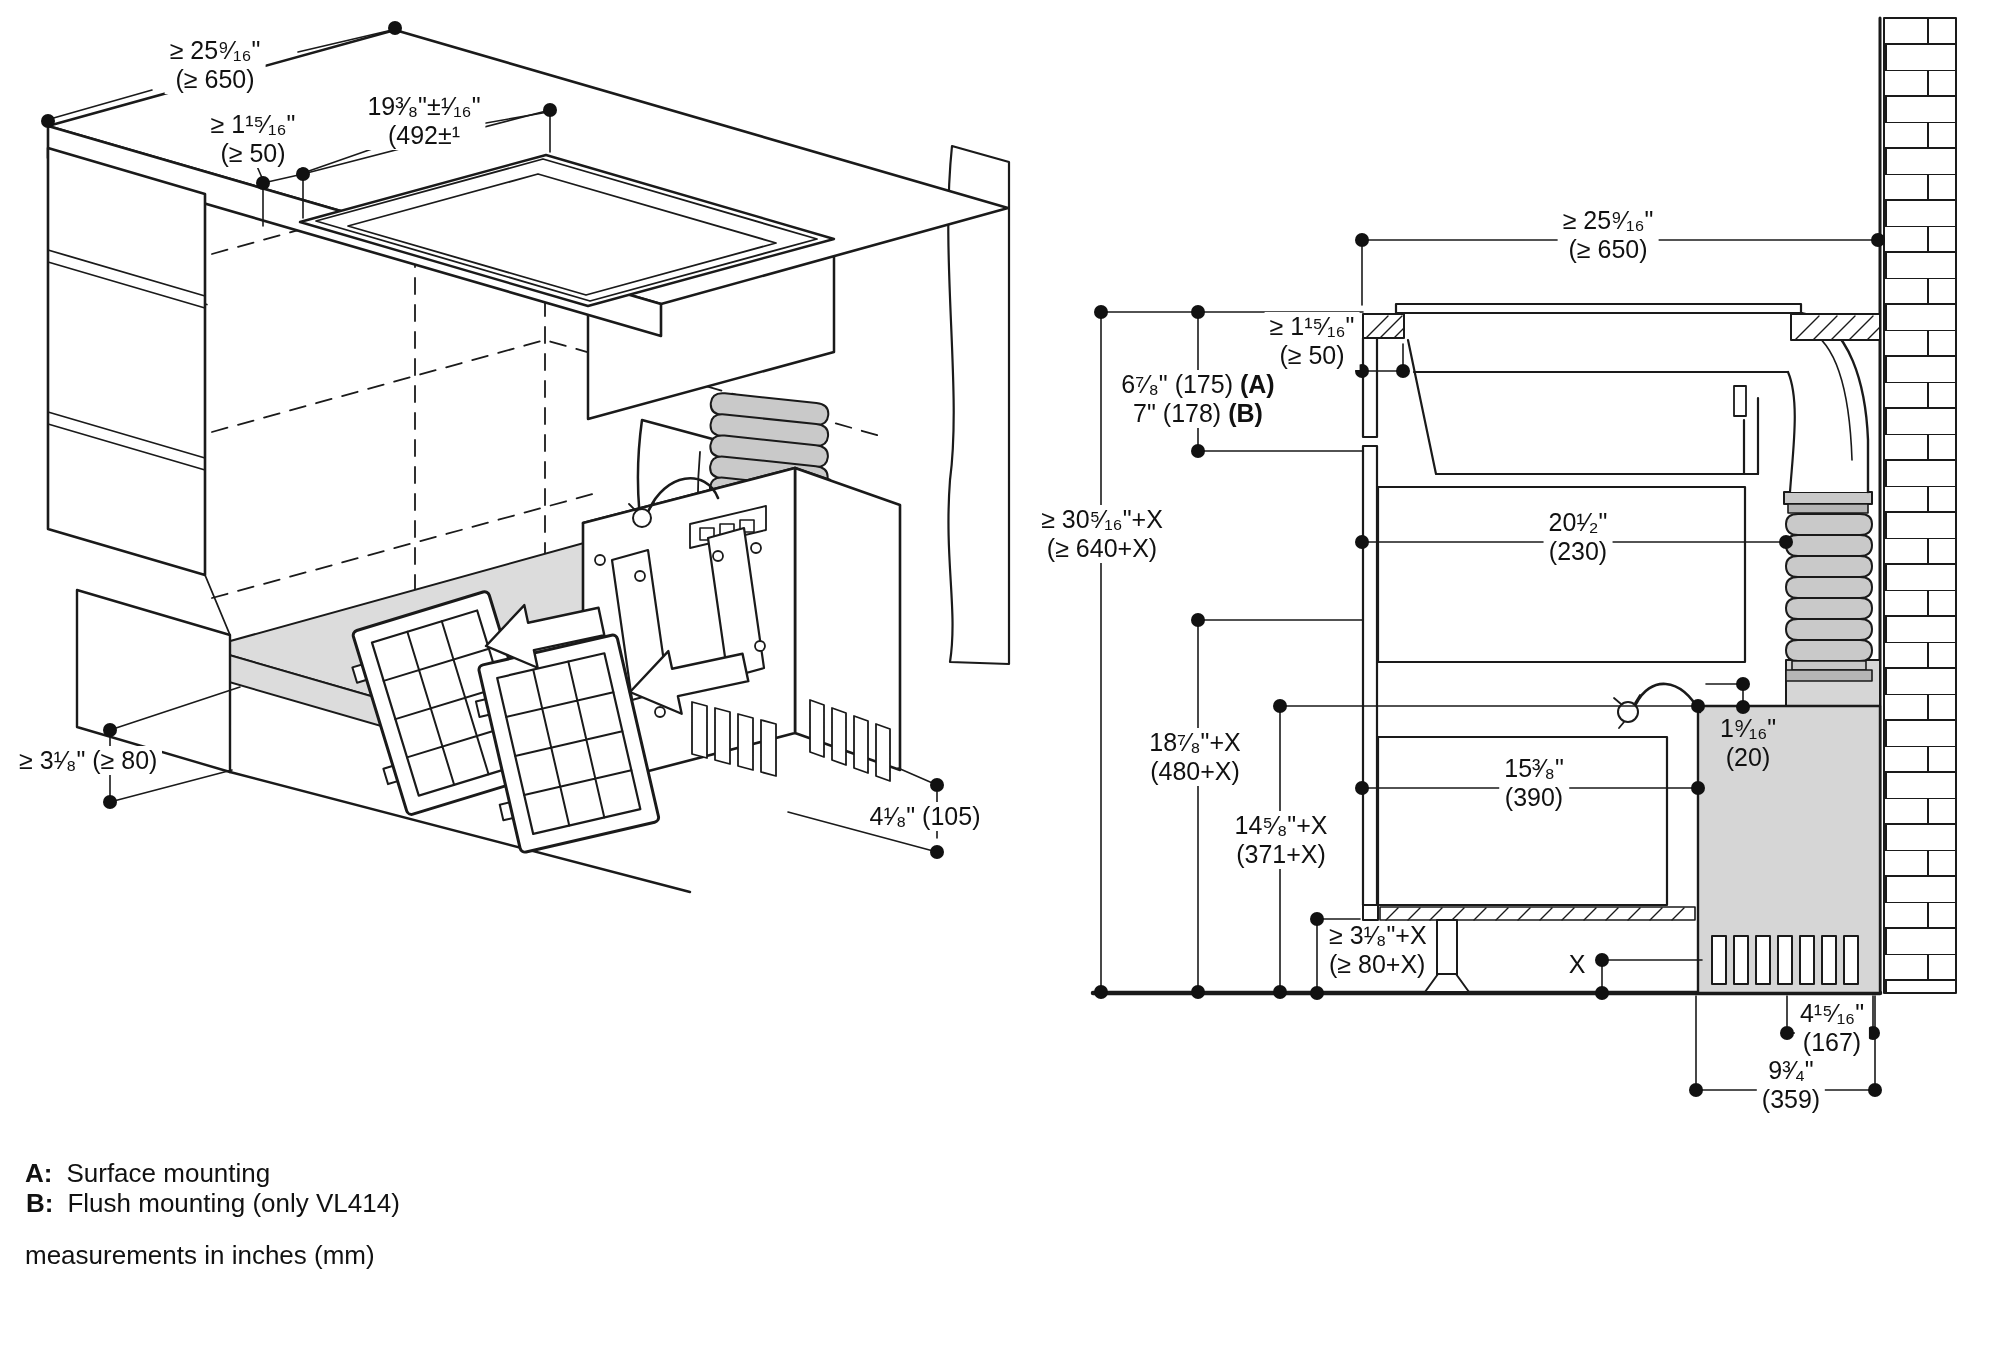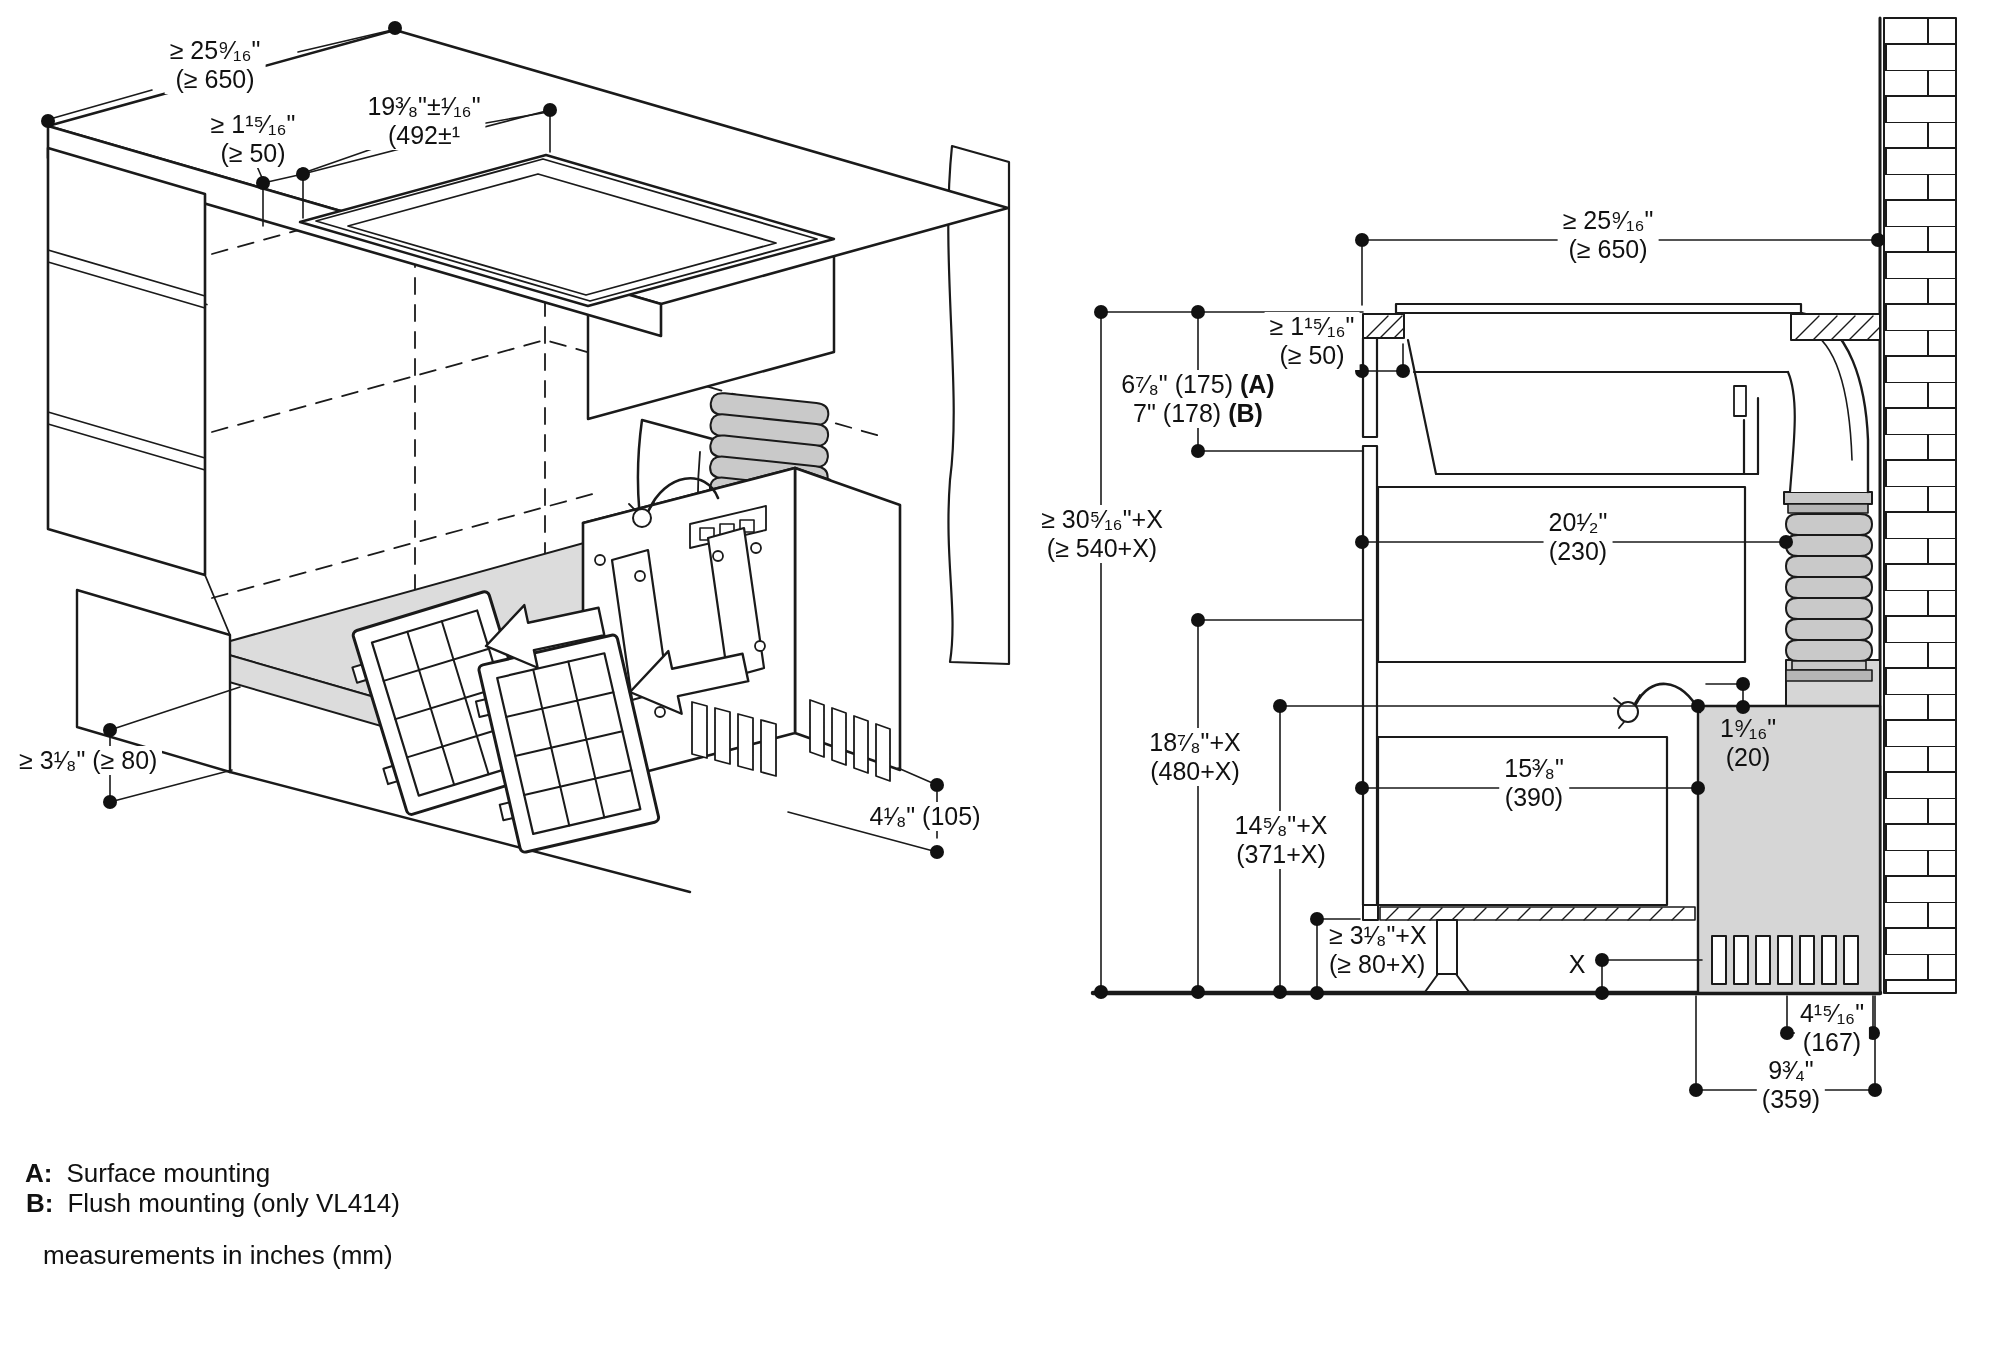--- a/index.html
+++ b/index.html
@@ -316,21 +316,21 @@
   <div class="dl" style="left:1312px;top:312px;">
     <div>≥ 1¹⁵⁄₁₆"</div>
     <div>(≥ 50)</div>
   </div>
   <div class="dl" style="left:1198px;top:370px;">
     <div><span>6⁷⁄₈" (175) </span><b>(A)</b></div>
     <div><span>7" (178) </span><b>(B)</b></div>
   </div>
   <div class="dl" style="left:1102px;top:505px;">
     <div>≥ 30⁵⁄₁₆"+X</div>
-    <div>(≥ 540+X)</div>
+    <div>(≥ 640+X)</div>
   </div>
   <div class="dl" style="left:1578px;top:508px;">
     <div>20¹⁄₂"</div>
     <div>(230)</div>
   </div>
   <div class="dl" style="left:1195px;top:728px;">
     <div>18⁷⁄₈"+X</div>
     <div>(480+X)</div>
   </div>
   <div class="dl" style="left:1534px;top:754px;">
@@ -360,15 +360,15 @@
     <div>9³⁄₄"</div>
     <div>(359)</div>
   </div>
 
   <div class="legend" style="left:25px;top:1158px;text-align:center;">
     <b>A:</b><span>Surface mounting</span>
   </div>
   <div class="legend" style="left:26px;top:1188px;">
     <b>B:</b><span>Flush mounting (only VL414)</span>
   </div>
-  <div class="note" style="left:43px;top:1240px;">measurements in inches (mm)</div>
+  <div class="note" style="left:25px;top:1240px;">measurements in inches (mm)</div>
 
 </div>
 
 </body></html>

